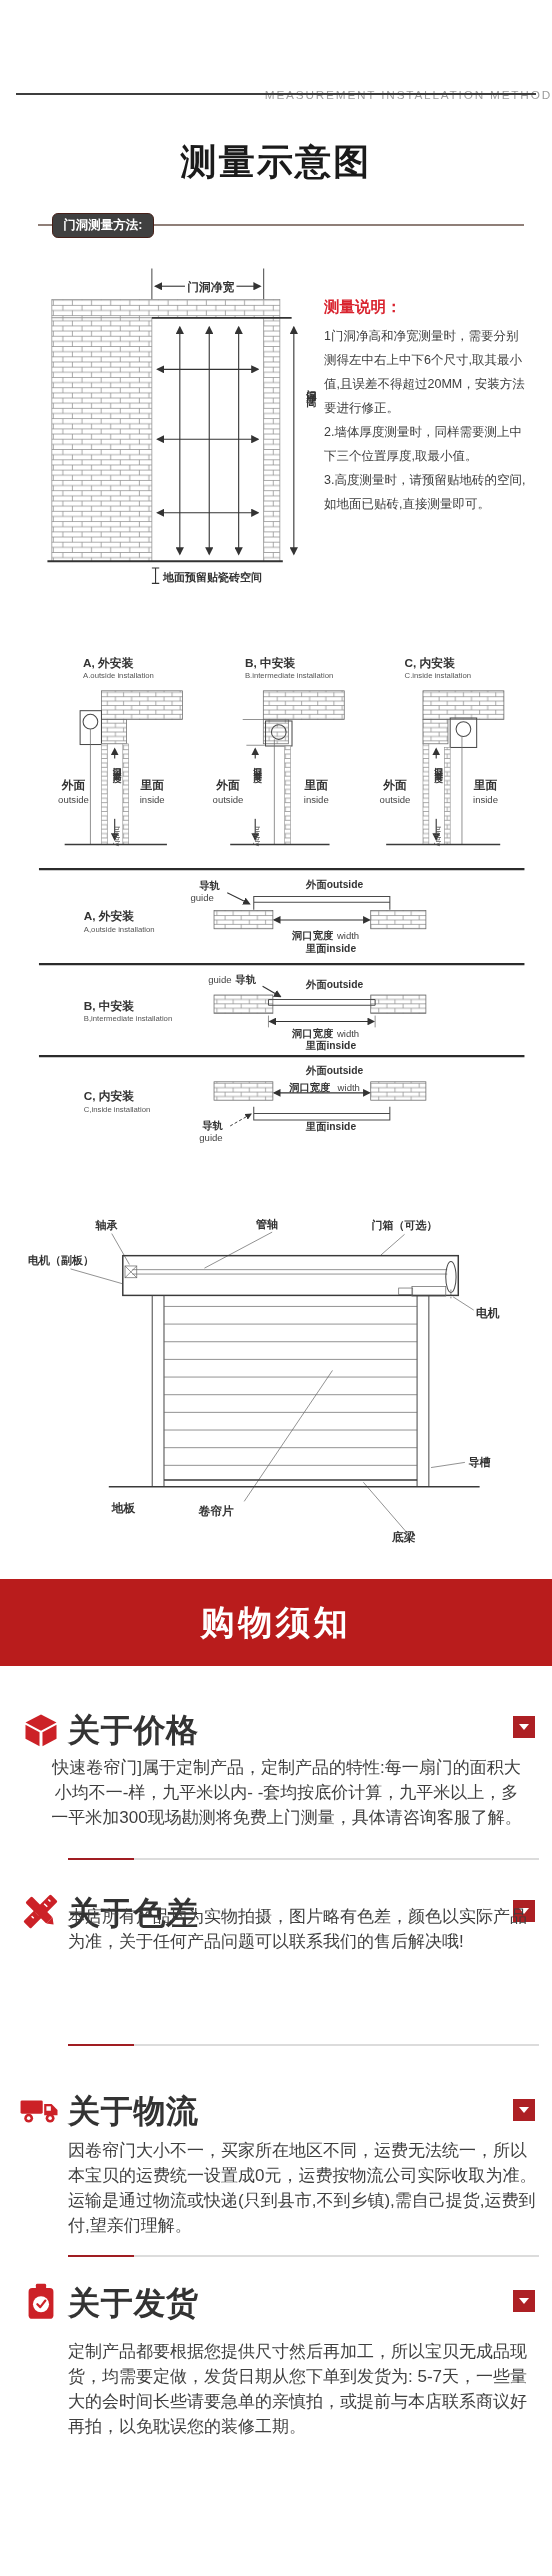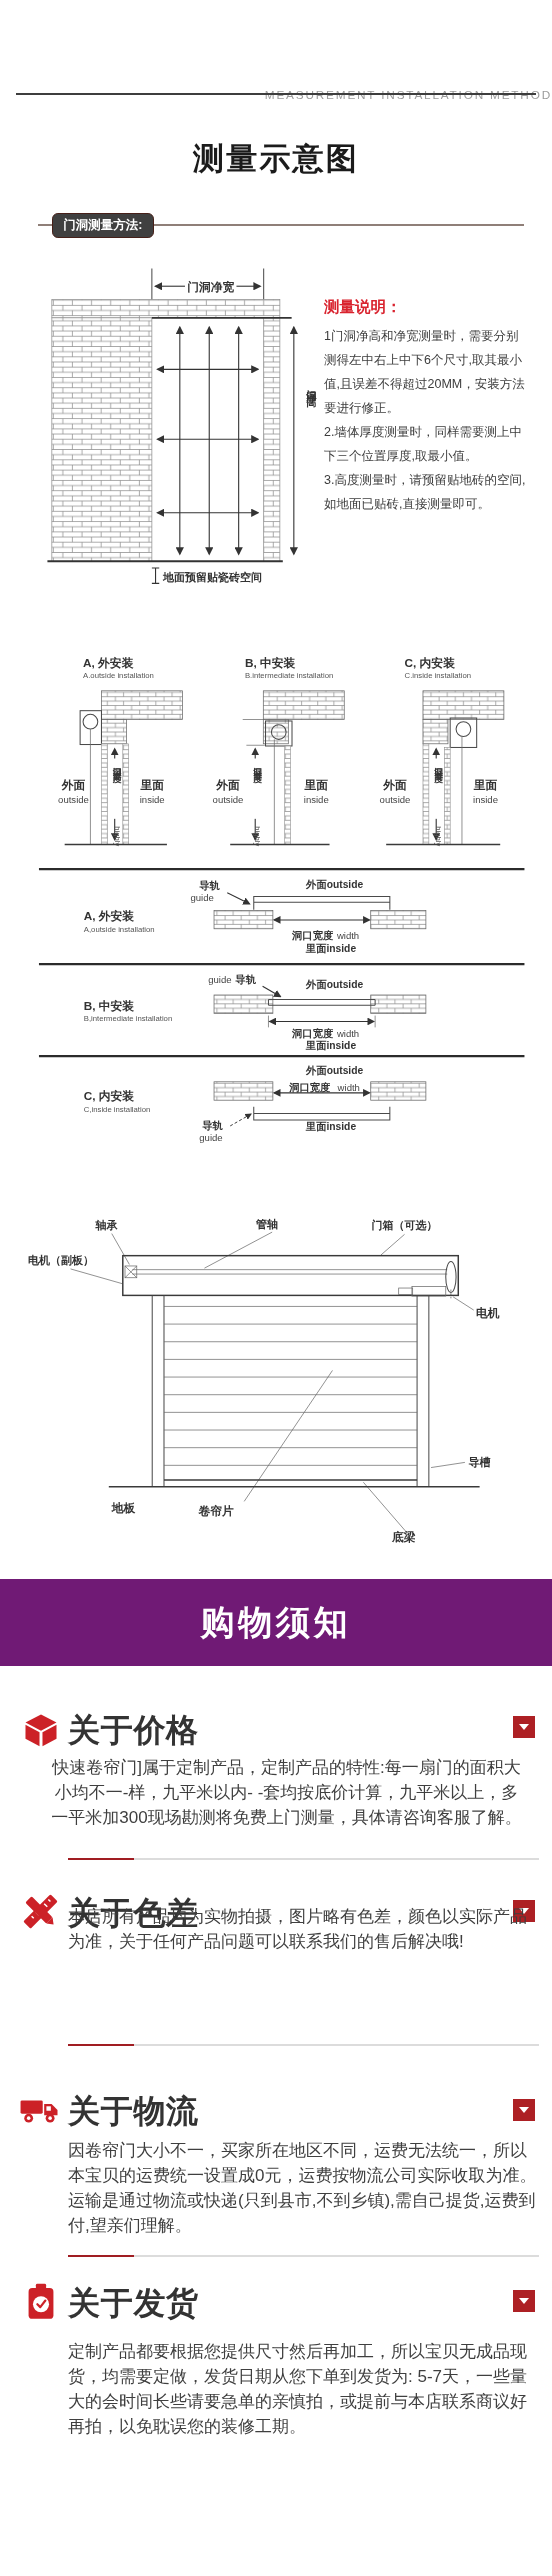--- a/index.html
+++ b/index.html
@@ -4,21 +4,21 @@
 <style>
   html,body{margin:0;padding:0;background:#fff;}
   .page{position:relative;width:552px;height:2576px;background:#ffffff;overflow:hidden;
         font-family:"Liberation Sans","DejaVu Sans",sans-serif;color:#333;}
   .abs{position:absolute;}
   
   .hd-title{top:7.4px;left:0;width:552px;text-align:center;font-size:35px;font-weight:800;color:#111;letter-spacing:1.5px;}
   .hd-sub{top:60px;left:0;width:552px;text-align:right;font-size:11.8px;font-weight:500;color:#9b9b9b;letter-spacing:1.8px;margin-top:28px;}
   .hd-rule{top:93px;left:16px;width:520px;height:1.5px;background:#3d3d3d;}
   
-  .schem-title{top:138px;left:0;width:552px;text-align:center;font-size:31px;font-weight:800;color:#1b1b1b;letter-spacing:2.2px;}
+  .schem-title{top:138px;left:0;width:552px;text-align:center;font-size:36px;font-weight:800;color:#1b1b1b;letter-spacing:2.2px;}
   .badge-line{top:224px;left:38px;width:486px;height:1.5px;background:#8f7f78;}
   .badge{top:213px;left:52px;background:#404040;border:1.5px solid #472019;color:#fff;
          font-size:12.5px;font-weight:700;padding:2.9px 10.3px;border-radius:5.9px;}
   
   .instr{top:297px;left:324px;width:222px;}
   .instr-title{font-size:15.5px;font-weight:800;color:#d9232e;margin-bottom:5.9px;font-family:Liberation Serif, serif;}
   .instr-line{font-size:12.5px;line-height:24px;font-weight:400;color:#3c3c3c;white-space:nowrap;}
   
   svg text{font-family:"Liberation Sans","DejaVu Sans",sans-serif;}
   .t-lbl{font-size:16px;font-weight:700;fill:#333;}
@@ -27,21 +27,21 @@
   .t-sub{font-size:13px;font-weight:500;fill:#444;}
   .t-en{font-size:10.5px;font-weight:500;fill:#555;}
   .t-vert{font-size:14px;font-weight:700;fill:#333;writing-mode:vertical-rl;letter-spacing:3px;}
   .ln{stroke:#4a4a4a;stroke-width:1.4;fill:none;}
   .ln-th{stroke:#333;stroke-width:2.6;fill:none;}
   .ln-md{stroke:#3a3a3a;stroke-width:2;fill:none;}
   .ln-thin{stroke:#6b6b6b;stroke-width:1;fill:none;}
   .arr{stroke:#333;stroke-width:1.5;fill:none;}
   .sep{stroke:#2b2b2b;stroke-width:3;fill:none;}
   
-  .banner{top:1579px;left:0;width:552px;height:87px;background:#701a75;}
+  .banner{top:1579px;left:0;width:552px;height:87px;background:#b91c1c;}
   .banner-text{width:100%;text-align:center;line-height:87px;color:#fff;font-size:34px;font-weight:800;letter-spacing:3.7px;}
   
   .n-title{font-size:32px;font-weight:700;color:#333;letter-spacing:0.7px;}
   .n-body{width:471px;font-size:17px;line-height:25px;color:#3f3f3f;}
   .n-btn{width:22px;height:22px;background:#ad2024;cursor:pointer;}
   .n-btn .tri{width:0;height:0;margin:8px auto 0;border-left:5.2px solid transparent;
               border-right:5.2px solid transparent;border-top:6.6px solid #fff;}
   .n-div{height:2.2px;background:#dcdcdc;}
   .n-div .fill{width:14%;height:100%;background:#a01d22;}
 </style>

